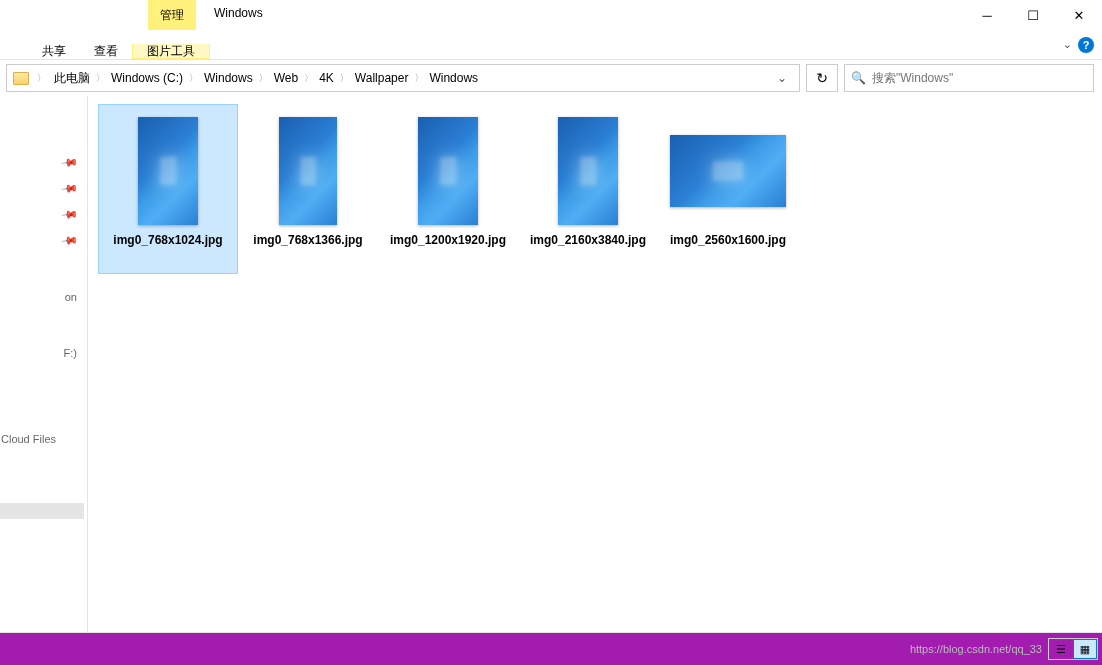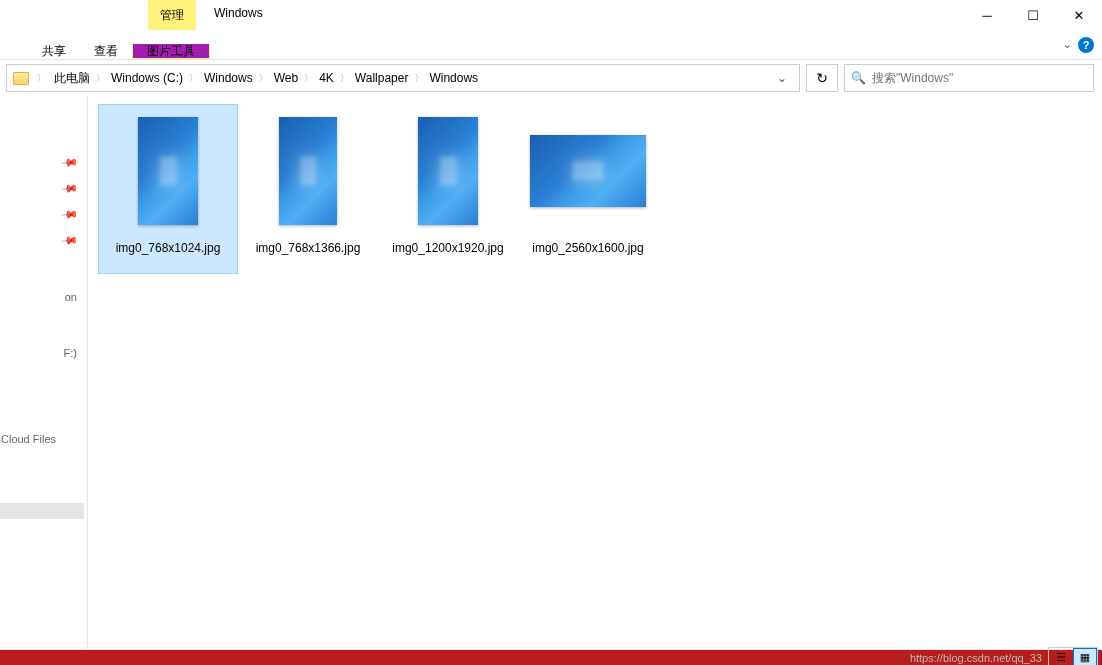--- a/index.html
+++ b/index.html
@@ -11,21 +11,21 @@
     .ribbon-tab { padding: 0 12px; display: flex; align-items: center; font-size: 12px; }
     .ribbon-tab.active { background: #fff17b; }
     .title-text { padding: 6px 18px; font-size: 12px; }
     .title-spacer { flex: 1; }
     .win-controls { display: flex; }
     .win-btn { width: 46px; display: flex; align-items: center; justify-content: center; font-size: 13px; font-family: "Segoe MDL2 Assets", sans-serif; }
 
     
     .ribbon-row2 { height: 30px; display: flex; align-items: stretch; border-bottom: 1px solid #e5e5e5; }
     .ribbon-sub { padding: 0 14px; display: flex; align-items: center; font-size: 12px; margin-top: 14px; }
-    .ribbon-sub.highlight { background: #a21caf; border: 1px solid #fff17b; border-top: none; }
+    .ribbon-sub.highlight { background: #fef9c3; border: 1px solid #fff17b; border-top: none; }
     .ribbon-spacer { flex: 1; }
     .ribbon-right { display: flex; align-items: center; padding-right: 8px; gap: 6px; }
     .chev-icon { color: #555; font-size: 11px; }
     .help-icon { width: 16px; height: 16px; background: #0078d7; border-radius: 50%; color: #fff; display: flex; align-items: center; justify-content: center; font-size: 11px; font-weight: bold; }
 
     
     .address-row { height: 36px; display: flex; align-items: center; padding: 4px 8px 4px 6px; gap: 6px; }
     .breadcrumb-box { flex: 1; height: 28px; border: 1px solid #ccc; display: flex; align-items: center; padding: 0 4px; gap: 2px; overflow: hidden; }
     .folder-icon { width: 16px; height: 13px; background: linear-gradient(to bottom, #ffe9a6, #f8d36b); border: 1px solid #d9b34a; border-radius: 1px; margin: 0 4px 0 2px; }
     .crumb { display: flex; align-items: center; padding: 0 4px; height: 100%; white-space: nowrap; }
@@ -44,24 +44,24 @@
     .side-gap { height: 30px; }
     .side-bottom { position: absolute; bottom: 146px; left: 0; width: 84px; height: 16px; background: #e5e5e5; }
 
     .content { flex: 1; padding: 8px 10px; overflow: auto; }
     .grid { display: flex; flex-wrap: wrap; gap: 0px; }
     .file-item { width: 140px; height: 170px; display: flex; flex-direction: column; align-items: center; padding: 6px 4px; border: 1px solid transparent; text-align: center; }
     .file-item.selected { border: 1px solid #99d1ff; background: #cce8ff; }
     .thumb-wrap { width: 120px; height: 120px; display: flex; align-items: center; justify-content: center; }
     .thumb { background: linear-gradient(135deg, #1a5fb0 0%, #2a7fd4 40%, #3e9de8 55%, #4faef4 70%, #2a7fd4 100%); box-shadow: 0 1px 3px rgba(0,0,0,0.3); position: relative; }
     .thumb::before { content: ""; position: absolute; top: 50%; left: 50%; transform: translate(-50%, -50%); width: 26%; height: 26%; background: rgba(255,255,255,0.35); box-shadow: 0 0 18px rgba(255,255,255,0.4); filter: blur(2px); }
-    .file-label { font-size: 12px; line-height: 1.3; max-width: 120px; word-break: break-all; margin-top: 10px; }
+    .file-label { font-size: 12px; line-height: 1.3; max-width: 120px; word-break: break-all; margin-top: 2px; font-weight: bold; }
 
     
-    .status-bar { position: absolute; bottom: 0; left: 0; right: 0; height: 16px; border-top: 1px solid #e5e5e5; display: flex; align-items: center; padding: 0 4px; background: #b91c1c; }
+    .status-bar { position: absolute; bottom: 0; left: 0; right: 0; height: 33px; border-top: 1px solid #e5e5e5; display: flex; align-items: center; padding: 0 4px; background: #a21caf; }
     .status-spacer { flex: 1; }
     .watermark { color: #bbb; font-size: 11px; margin-right: 6px; }
     .view-toggle { display: flex; border: 1px solid #ccc; }
     .view-btn { width: 24px; height: 20px; display: flex; align-items: center; justify-content: center; font-size: 11px; }
     .view-btn.active { background: #cce8ff; border: 1px solid #0078d7; }
   </style>
 </head>
 <body>
 
 <div class="title-bar">
@@ -158,20 +158,26 @@
           <div class="file-label">img0_768x1366.jpg</div>
         </div>
         <div class="file-item">
           <div class="thumb-wrap">
             <div class="thumb" style="width: 60px; height: 108px;"></div>
           </div>
           <div class="file-label">img0_1200x1920.jpg</div>
         </div>
         <div class="file-item">
           <div class="thumb-wrap">
+            <div class="thumb" style="width: 60px; height: 108px;"></div>
+          </div>
+          <div class="file-label">img0_2160x3840.jpg</div>
+        </div>
+        <div class="file-item">
+          <div class="thumb-wrap">
             <div class="thumb" style="width: 116px; height: 72px;"></div>
           </div>
           <div class="file-label">img0_2560x1600.jpg</div>
         </div>
       </div>
   </div>
 </div>
 
 <div class="status-bar">
   <div class="status-spacer"></div>

